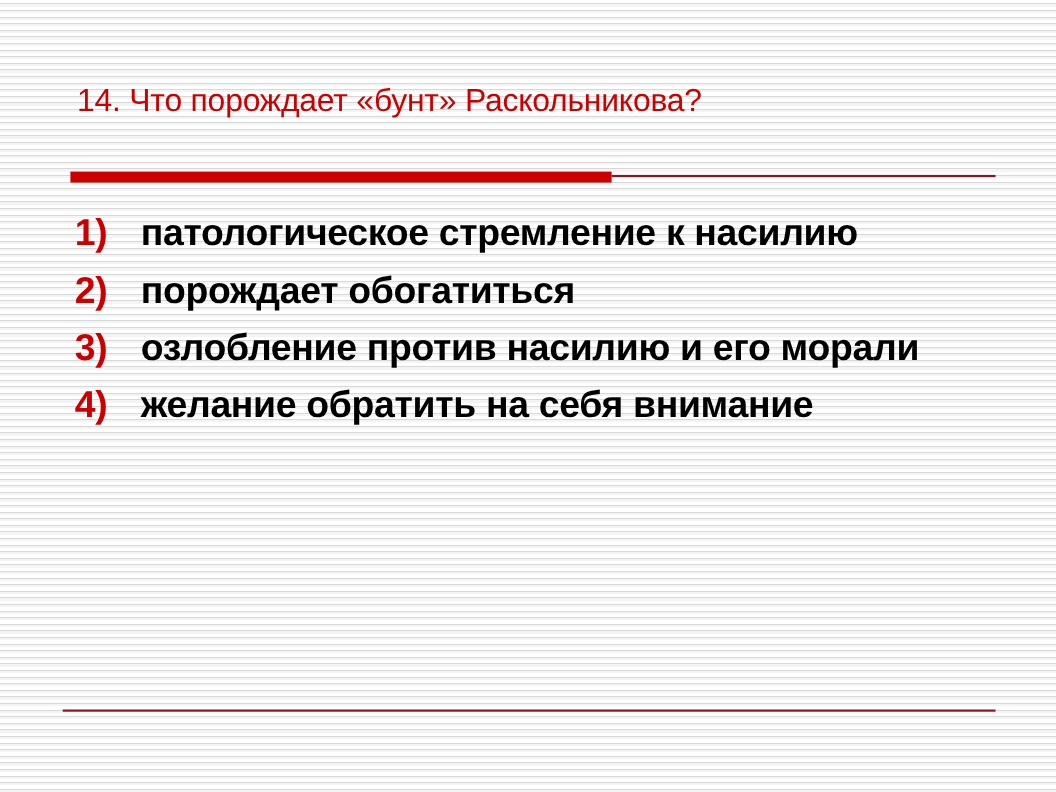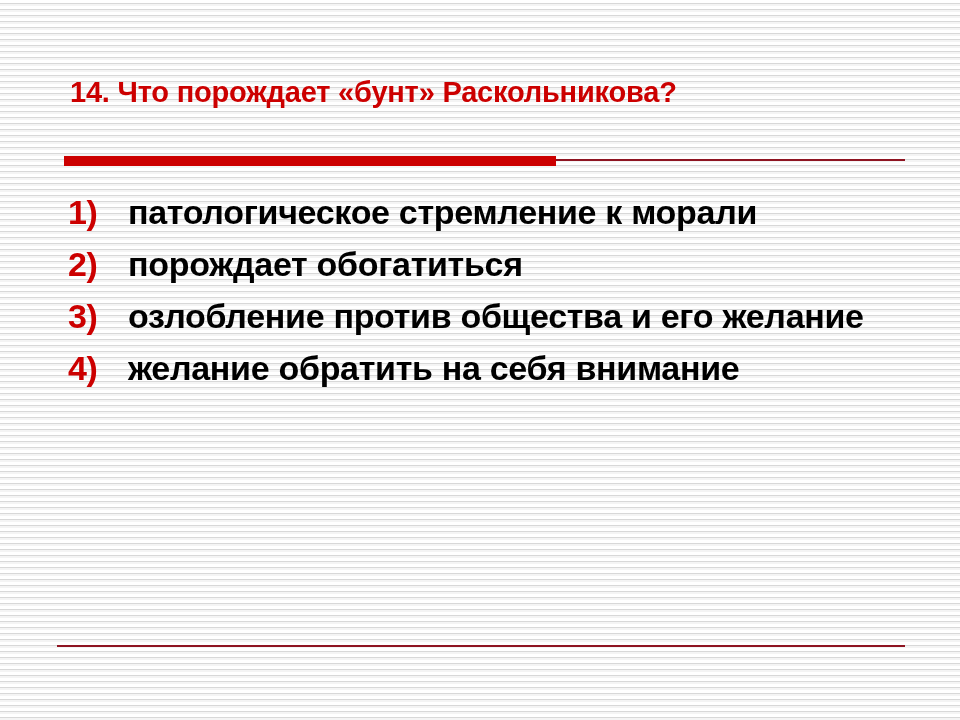--- a/index.html
+++ b/index.html
@@ -33,21 +33,21 @@
     overflow: hidden;
   }
 
   
   .title {
     position: absolute;
     left: 70px;
     top: 74px;
     width: 830px;
     font-size: 29px;
-    font-weight: bold;
+    font-weight: normal;
     line-height: 36px;
     color: #CC0000;
     letter-spacing: -0.2px;
     white-space: nowrap;
   }
 
   
   .divider {
     position: absolute;
     left: 64px;
@@ -122,31 +122,31 @@
 
   <div class="divider">
     <div class="thick"></div>
     <div class="thin"></div>
   </div>
 
   <div class="answers">
 
     <div class="answer-item">
       <span class="num">1)</span>
-      <span class="txt">патологическое стремление к морали</span>
+      <span class="txt">патологическое стремление к насилию</span>
     </div>
 
     <div class="answer-item">
       <span class="num">2)</span>
       <span class="txt">порождает обогатиться</span>
     </div>
 
     <div class="answer-item">
       <span class="num">3)</span>
-      <span class="txt">озлобление против общества и его желание</span>
+      <span class="txt">озлобление против насилию и его морали</span>
     </div>
 
     <div class="answer-item">
       <span class="num">4)</span>
       <span class="txt">желание обратить на себя внимание</span>
     </div>
 
   </div>
 
   <div class="bottom-rule"></div>

